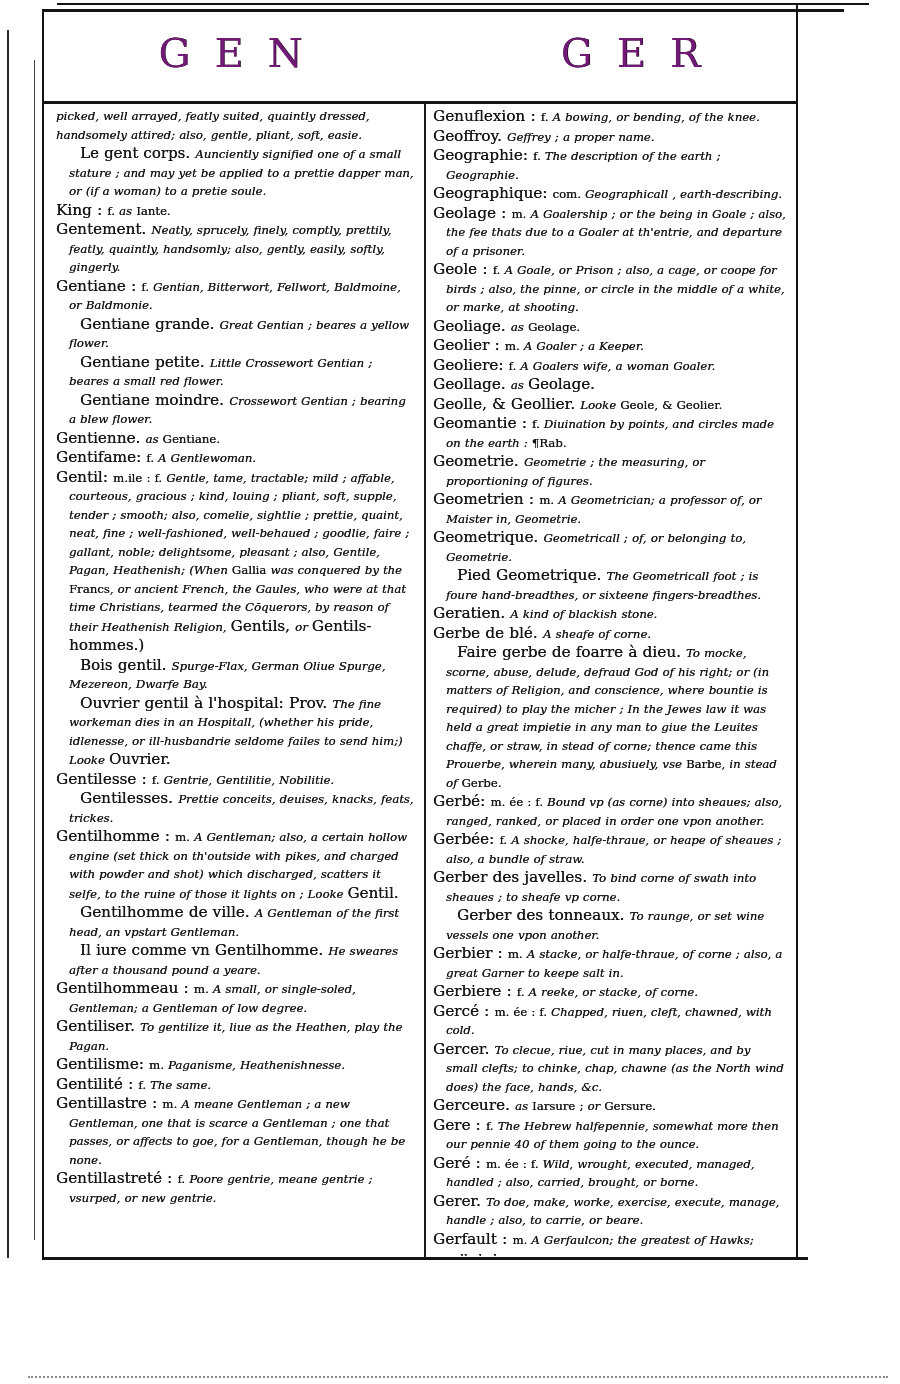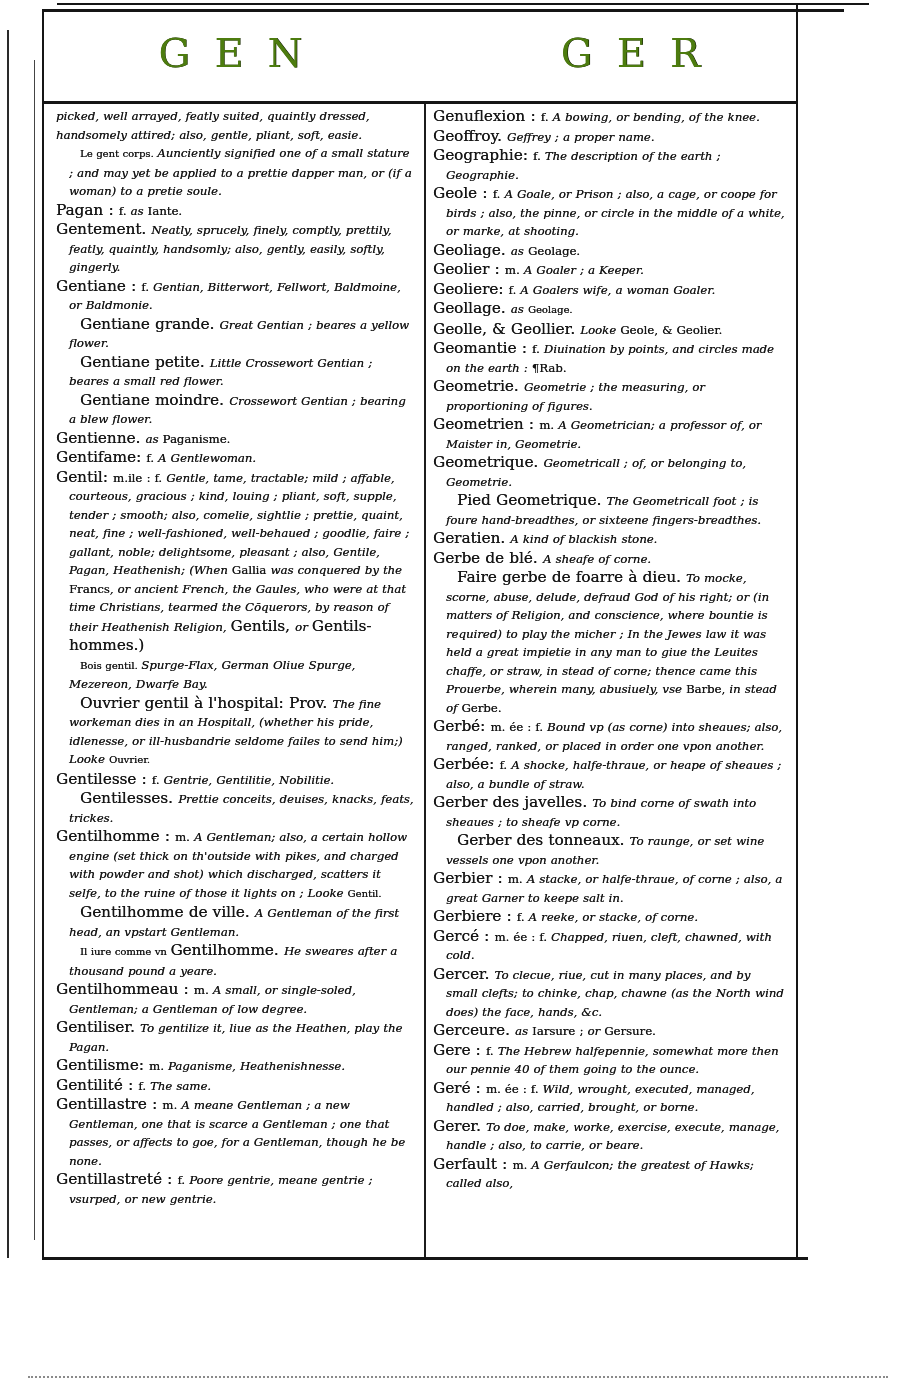--- a/index.html
+++ b/index.html
@@ -18,42 +18,42 @@
   .header-rule{position:absolute;left:42px;top:101px;width:756px;height:3px;background:#151515;}
   .border-bottom{position:absolute;left:42px;top:1257px;width:766px;height:3px;background:#151515;}
   .col-divider{position:absolute;left:424px;top:104px;width:2px;height:1153px;background:#1c1c1c;}
   .scan-artifact{position:absolute;left:28px;top:1376px;width:860px;height:0;border-top:2px dotted #8a8a8a;}
 
   
   .hdr{position:absolute;left:42px;top:8px;width:754px;height:93px;display:flex;}
   .hdr>div{
     width:50%;box-sizing:border-box;text-align:center;
     font-size:40px;letter-spacing:24px;text-indent:24px;
-    padding-top:22px;color:#4d7c0f;
+    padding-top:22px;color:#701a75;
     text-shadow:0.4px 0.4px 0 #000;
   }
   .hdr .hr{padding-left:46px;}
 
   
   .cols{position:absolute;left:42px;top:106px;width:754px;height:1150px;display:flex;overflow:hidden;}
   .col{box-sizing:border-box;overflow:hidden;}
   .col-left{width:382px;padding:1px 9px 12px 14px;}
   .col-right{width:372px;padding:1px 10px 0 9px;}
 
   .e{
     margin:0;padding-left:13px;text-indent:-13px;
     font-size:11.7px;line-height:18.5px;color:#161616;
     text-shadow:0.25px 0.25px 0 rgba(0,0,0,0.85);
     word-spacing:0.4px;
   }
   .e.sub{text-indent:11px;}
   .e.cont{padding-left:0;text-indent:0;}
 
   .seg-hd{font-size:15.2px;line-height:18.5px;font-style:normal;}
-  .seg-md{font-size:10px;line-height:18.5px;font-style:normal;}
+  .seg-md{font-size:15px;line-height:18.5px;font-style:normal;}
   .seg-rm{font-size:11.7px;font-style:normal;}
   .seg-it{font-size:11.7px;font-style:italic;}
 </style>
 </head>
 <body>
 
 <div>
   <div class="gutter-line"></div>
   <div class="topline1"></div>
   <div class="topline2"></div>
@@ -67,47 +67,49 @@
 
   <div class="hdr">
     <div>GEN</div>
     <div class="hr">GER</div>
   </div>
 
   <div class="cols">
     <div class="col col-left" id="col-left">
         <p class="e cont"><span class="seg-it">picked, well arrayed, featly suited, quaintly dressed, handsomely attired; also, gentle, pliant, soft, easie.</span></p>
         <p class="e sub"><span class="seg-md">Le gent corps. </span><span class="seg-it">Aunciently signified one of a small stature ; and may yet be applied to a prettie dapper man, or (if a woman) to a pretie soule.</span></p>
-        <p class="e main"><span class="seg-hd">Pagan : </span><span class="seg-rm">f. </span><span class="seg-it">as </span><span class="seg-rm">Iante.</span></p>
+        <p class="e main"><span class="seg-hd">King : </span><span class="seg-rm">f. </span><span class="seg-it">as </span><span class="seg-rm">Iante.</span></p>
         <p class="e main"><span class="seg-hd">Gentement. </span><span class="seg-it">Neatly, sprucely, finely, comptly, prettily, featly, quaintly, handsomly; also, gently, easily, softly, gingerly.</span></p>
         <p class="e main"><span class="seg-hd">Gentiane : </span><span class="seg-rm">f. </span><span class="seg-it">Gentian, Bitterwort, Fellwort, Baldmoine, or Baldmonie.</span></p>
         <p class="e sub"><span class="seg-hd">Gentiane grande. </span><span class="seg-it">Great Gentian ; beares a yellow flower.</span></p>
         <p class="e sub"><span class="seg-hd">Gentiane petite. </span><span class="seg-it">Little Crossewort Gentian ; beares a small red flower.</span></p>
         <p class="e sub"><span class="seg-hd">Gentiane moindre. </span><span class="seg-it">Crossewort Gentian ; bearing a blew flower.</span></p>
-        <p class="e main"><span class="seg-hd">Gentienne. </span><span class="seg-it">as </span><span class="seg-rm">Paganisme.</span></p>
+        <p class="e main"><span class="seg-hd">Gentienne. </span><span class="seg-it">as </span><span class="seg-rm">Gentiane.</span></p>
         <p class="e main"><span class="seg-hd">Gentifame: </span><span class="seg-rm">f. </span><span class="seg-it">A Gentlewoman.</span></p>
         <p class="e main"><span class="seg-hd">Gentil: </span><span class="seg-rm">m.ile : f. </span><span class="seg-it">Gentle, tame, tractable; mild ; affable, courteous, gracious ; kind, louing ; pliant, soft, supple, tender ; smooth; also, comelie, sightlie ; prettie, quaint, neat, fine ; well-fashioned, well-behaued ; goodlie, faire ; gallant, noble; delightsome, pleasant ; also, Gentile, Pagan, Heathenish; (When </span><span class="seg-rm">Gallia</span><span class="seg-it"> was conquered by the </span><span class="seg-rm">Francs</span><span class="seg-it">, or ancient French, the Gaules, who were at that time Christians, tearmed the Cōquerors, by reason of their Heathenish Religion, </span><span class="seg-hd">Gentils, </span><span class="seg-it">or </span><span class="seg-hd">Gentils-hommes.)</span></p>
         <p class="e sub"><span class="seg-md">Bois gentil. </span><span class="seg-it">Spurge-Flax, German Oliue Spurge, Mezereon, Dwarfe Bay.</span></p>
         <p class="e sub"><span class="seg-hd">Ouvrier gentil à l'hospital: Prov. </span><span class="seg-it">The fine workeman dies in an Hospitall, (whether his pride, idlenesse, or ill-husbandrie seldome failes to send him;) Looke </span><span class="seg-md">Ouvrier.</span></p>
         <p class="e main"><span class="seg-hd">Gentilesse : </span><span class="seg-rm">f. </span><span class="seg-it">Gentrie, Gentilitie, Nobilitie.</span></p>
         <p class="e sub"><span class="seg-hd">Gentilesses. </span><span class="seg-it">Prettie conceits, deuises, knacks, feats, trickes.</span></p>
         <p class="e main"><span class="seg-hd">Gentilhomme : </span><span class="seg-rm">m. </span><span class="seg-it">A Gentleman; also, a certain hollow engine (set thick on th'outside with pikes, and charged with powder and shot) which discharged, scatters it selfe, to the ruine of those it lights on ; Looke </span><span class="seg-md">Gentil.</span></p>
         <p class="e sub"><span class="seg-hd">Gentilhomme de ville. </span><span class="seg-it">A Gentleman of the first head, an vpstart Gentleman.</span></p>
         <p class="e sub"><span class="seg-md">Il iure comme vn </span><span class="seg-hd">Gentilhomme. </span><span class="seg-it">He sweares after a thousand pound a yeare.</span></p>
         <p class="e main"><span class="seg-hd">Gentilhommeau : </span><span class="seg-rm">m. </span><span class="seg-it">A small, or single-soled, Gentleman; a Gentleman of low degree.</span></p>
         <p class="e main"><span class="seg-hd">Gentiliser. </span><span class="seg-it">To gentilize it, liue as the Heathen, play the Pagan.</span></p>
         <p class="e main"><span class="seg-hd">Gentilisme: </span><span class="seg-rm">m. </span><span class="seg-it">Paganisme, Heathenishnesse.</span></p>
         <p class="e main"><span class="seg-hd">Gentilité : </span><span class="seg-rm">f. </span><span class="seg-it">The same.</span></p>
         <p class="e main"><span class="seg-hd">Gentillastre : </span><span class="seg-rm">m. </span><span class="seg-it">A meane Gentleman ; a new Gentleman, one that is scarce a Gentleman ; one that passes, or affects to goe, for a Gentleman, though he be none.</span></p>
         <p class="e main"><span class="seg-hd">Gentillastreté : </span><span class="seg-rm">f. </span><span class="seg-it">Poore gentrie, meane gentrie ; vsurped, or new gentrie.</span></p>
       </div>
     <div class="col col-right" id="col-right">
         <p class="e main"><span class="seg-hd">Genuflexion : </span><span class="seg-rm">f. </span><span class="seg-it">A bowing, or bending, of the knee.</span></p>
         <p class="e main"><span class="seg-hd">Geoffroy. </span><span class="seg-it">Geffrey ; a proper name.</span></p>
         <p class="e main"><span class="seg-hd">Geographie: </span><span class="seg-rm">f. </span><span class="seg-it">The description of the earth ;  Geographie.</span></p>
+        <p class="e main"><span class="seg-hd">Geographique: </span><span class="seg-rm">com. </span><span class="seg-it">Geographicall , earth-describing.</span></p>
+        <p class="e main"><span class="seg-hd">Geolage : </span><span class="seg-rm">m. </span><span class="seg-it">A Goalership ; or the being in Goale ; also, the fee thats due to a Goaler at th'entrie, and departure of a prisoner.</span></p>
         <p class="e main"><span class="seg-hd">Geole : </span><span class="seg-rm">f. </span><span class="seg-it">A Goale, or Prison ; also, a cage, or coope for birds ; also, the pinne, or circle in the middle of a white, or marke, at shooting.</span></p>
         <p class="e main"><span class="seg-hd">Geoliage. </span><span class="seg-it">as </span><span class="seg-rm">Geolage.</span></p>
         <p class="e main"><span class="seg-hd">Geolier : </span><span class="seg-rm">m. </span><span class="seg-it">A Goaler ; a Keeper.</span></p>
         <p class="e main"><span class="seg-hd">Geoliere: </span><span class="seg-rm">f. </span><span class="seg-it">A Goalers wife, a woman Goaler.</span></p>
         <p class="e main"><span class="seg-hd">Geollage. </span><span class="seg-it">as </span><span class="seg-md">Geolage.</span></p>
         <p class="e main"><span class="seg-hd">Geolle, &amp; Geollier. </span><span class="seg-it">Looke </span><span class="seg-rm">Geole, &amp; Geolier.</span></p>
         <p class="e main"><span class="seg-hd">Geomantie : </span><span class="seg-rm">f. </span><span class="seg-it">Diuination by points, and circles made on the earth : </span><span class="seg-rm">¶Rab.</span></p>
         <p class="e main"><span class="seg-hd">Geometrie. </span><span class="seg-it">Geometrie ; the measuring, or proportioning of figures.</span></p>
         <p class="e main"><span class="seg-hd">Geometrien : </span><span class="seg-rm">m. </span><span class="seg-it">A Geometrician; a professor of, or Maister in, Geometrie.</span></p>
         <p class="e main"><span class="seg-hd">Geometrique. </span><span class="seg-it">Geometricall ; of, or belonging to, Geometrie.</span></p>

